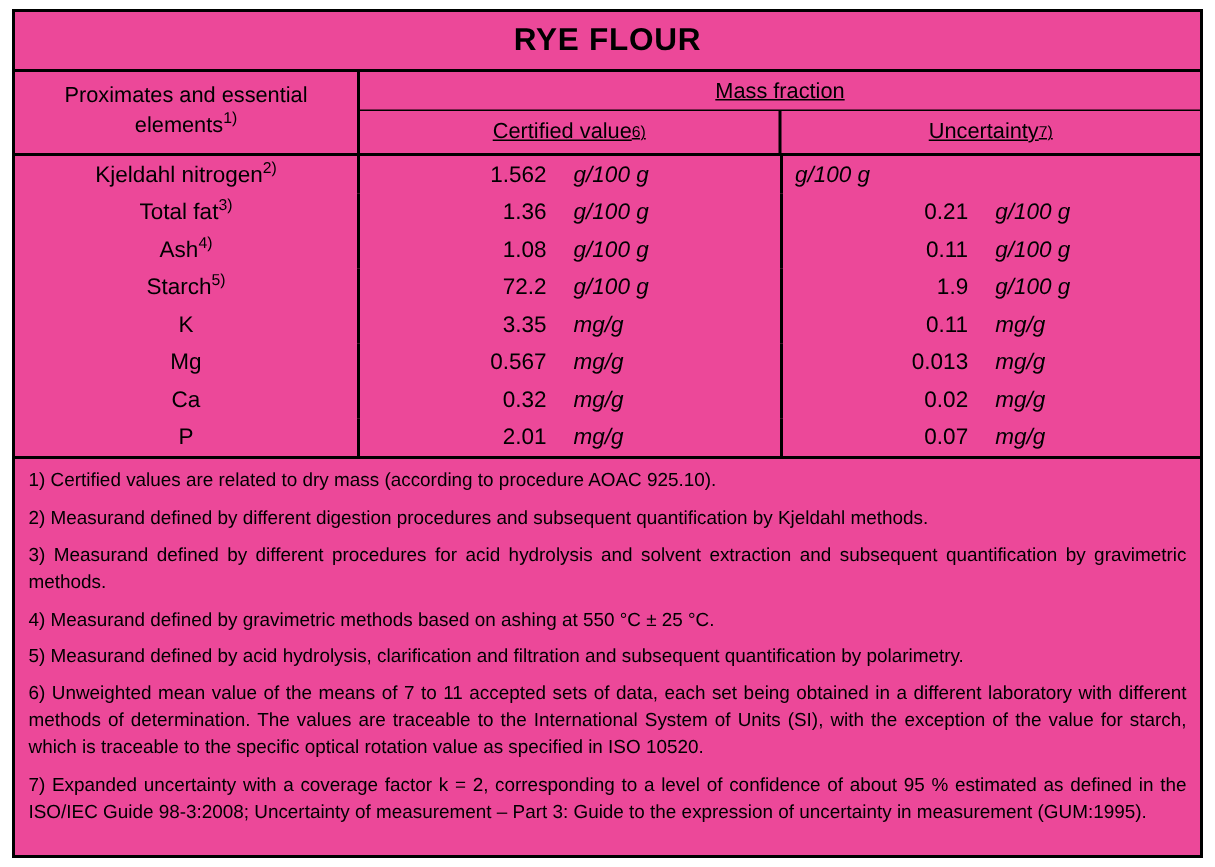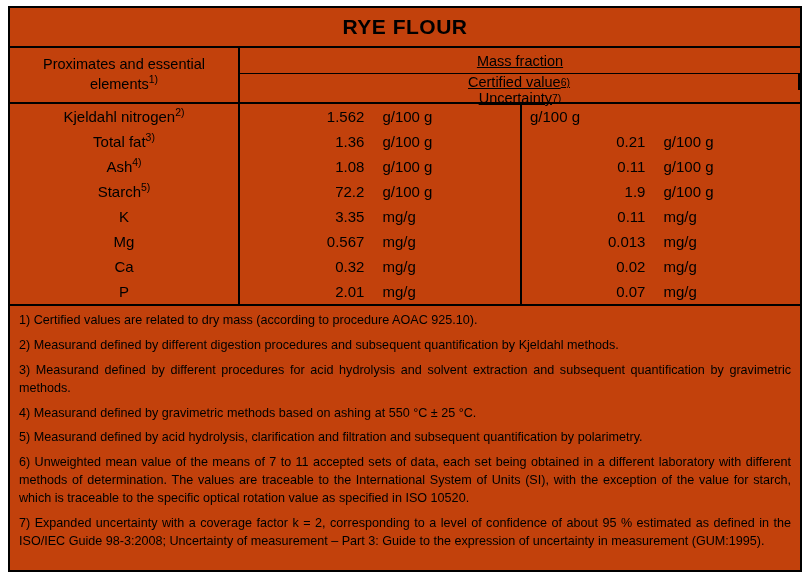--- a/index.html
+++ b/index.html
@@ -19,21 +19,21 @@
     position: relative;
   }
   .cert-table {
     position: absolute;
     left: 8px;
     top: 6px;
     width: 794px;
     height: 566px;
     box-sizing: border-box;
     border: 2px solid #000000;
-    background: #c2410c;
+    background: #ec4899;
   }
   
   .title-row {
     height: 38px;
     border-bottom: 2px solid #000000;
     display: flex;
     align-items: center;
     justify-content: center;
   }
   .title-row .title {
@@ -68,21 +68,20 @@
     height: 25px;
     border-bottom: 1px solid #000000;
     display: flex;
     align-items: center;
     justify-content: center;
     font-size: 14.5px;
   }
   .head-sub {
     height: 28px;
     display: flex;
-    flex-direction: column;
   }
   .head-sub > div {
     flex: 1;
     display: flex;
     align-items: center;
     justify-content: center;
     font-size: 14.5px;
   }
   .head-sub .cert-col {
     border-right: 2px solid #000000;
@@ -131,20 +130,21 @@
     width: 48%;
     text-align: right;
     padding-right: 10px;
     box-sizing: border-box;
   }
   .unit {
     flex: 1;
     text-align: left;
     padding-left: 8px;
     box-sizing: border-box;
+    font-style: italic;
   }
   
   .notes {
     padding: 6px 9px 4px 9px;
     font-size: 12.6px;
     line-height: 1.42;
   }
   .note-p {
     margin: 0 0 7px 0;
     text-align: justify;

